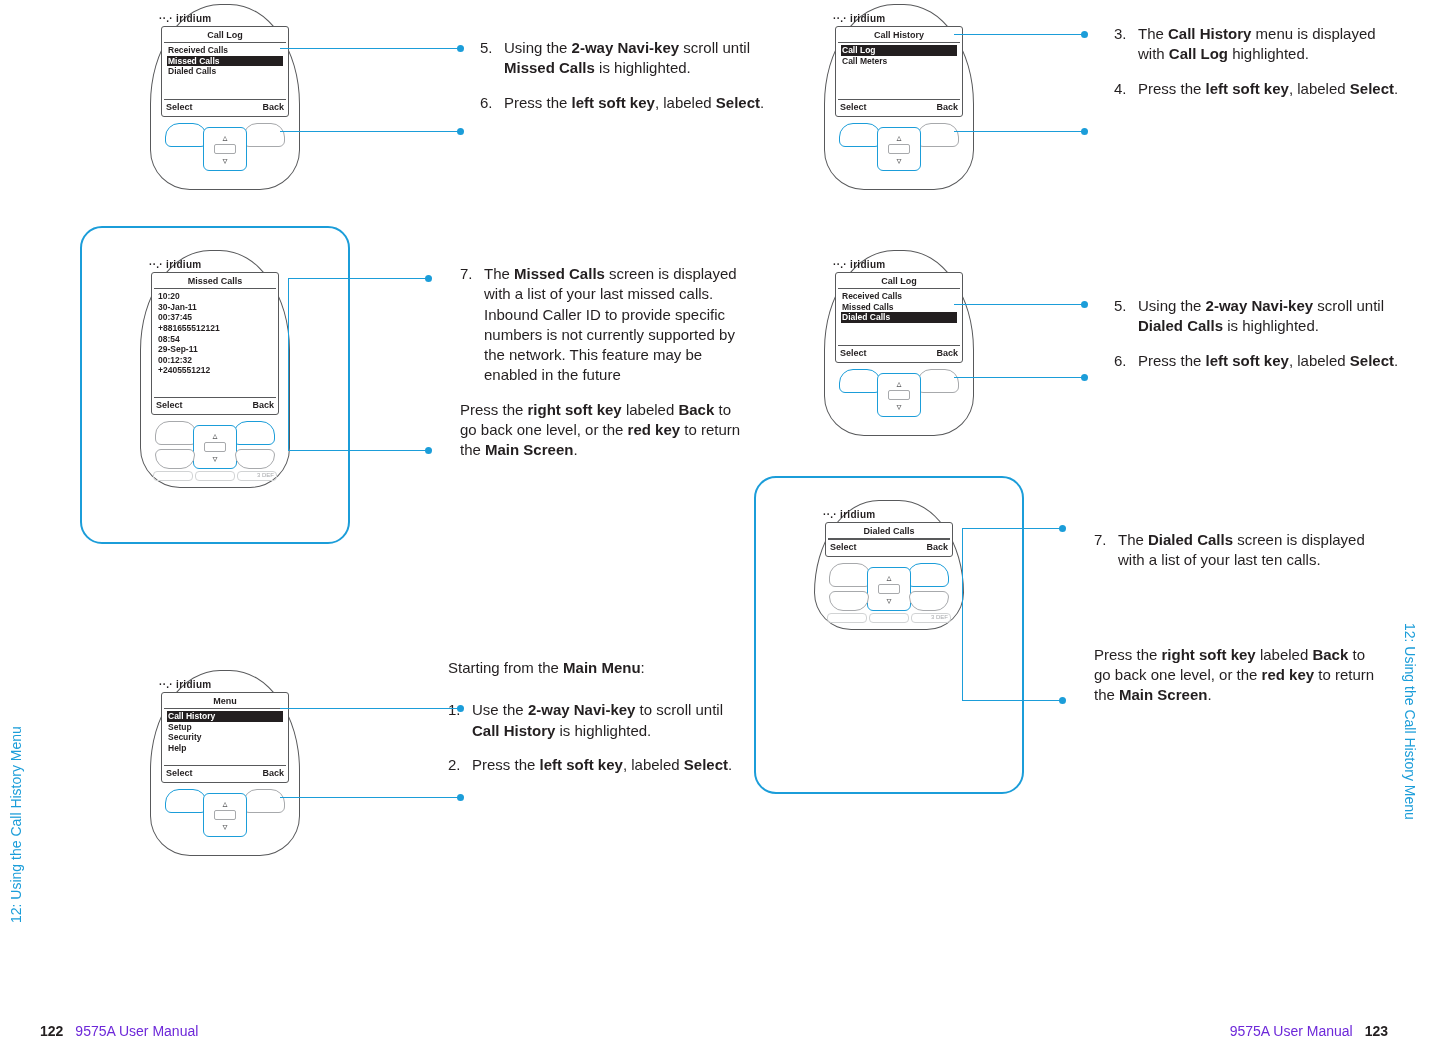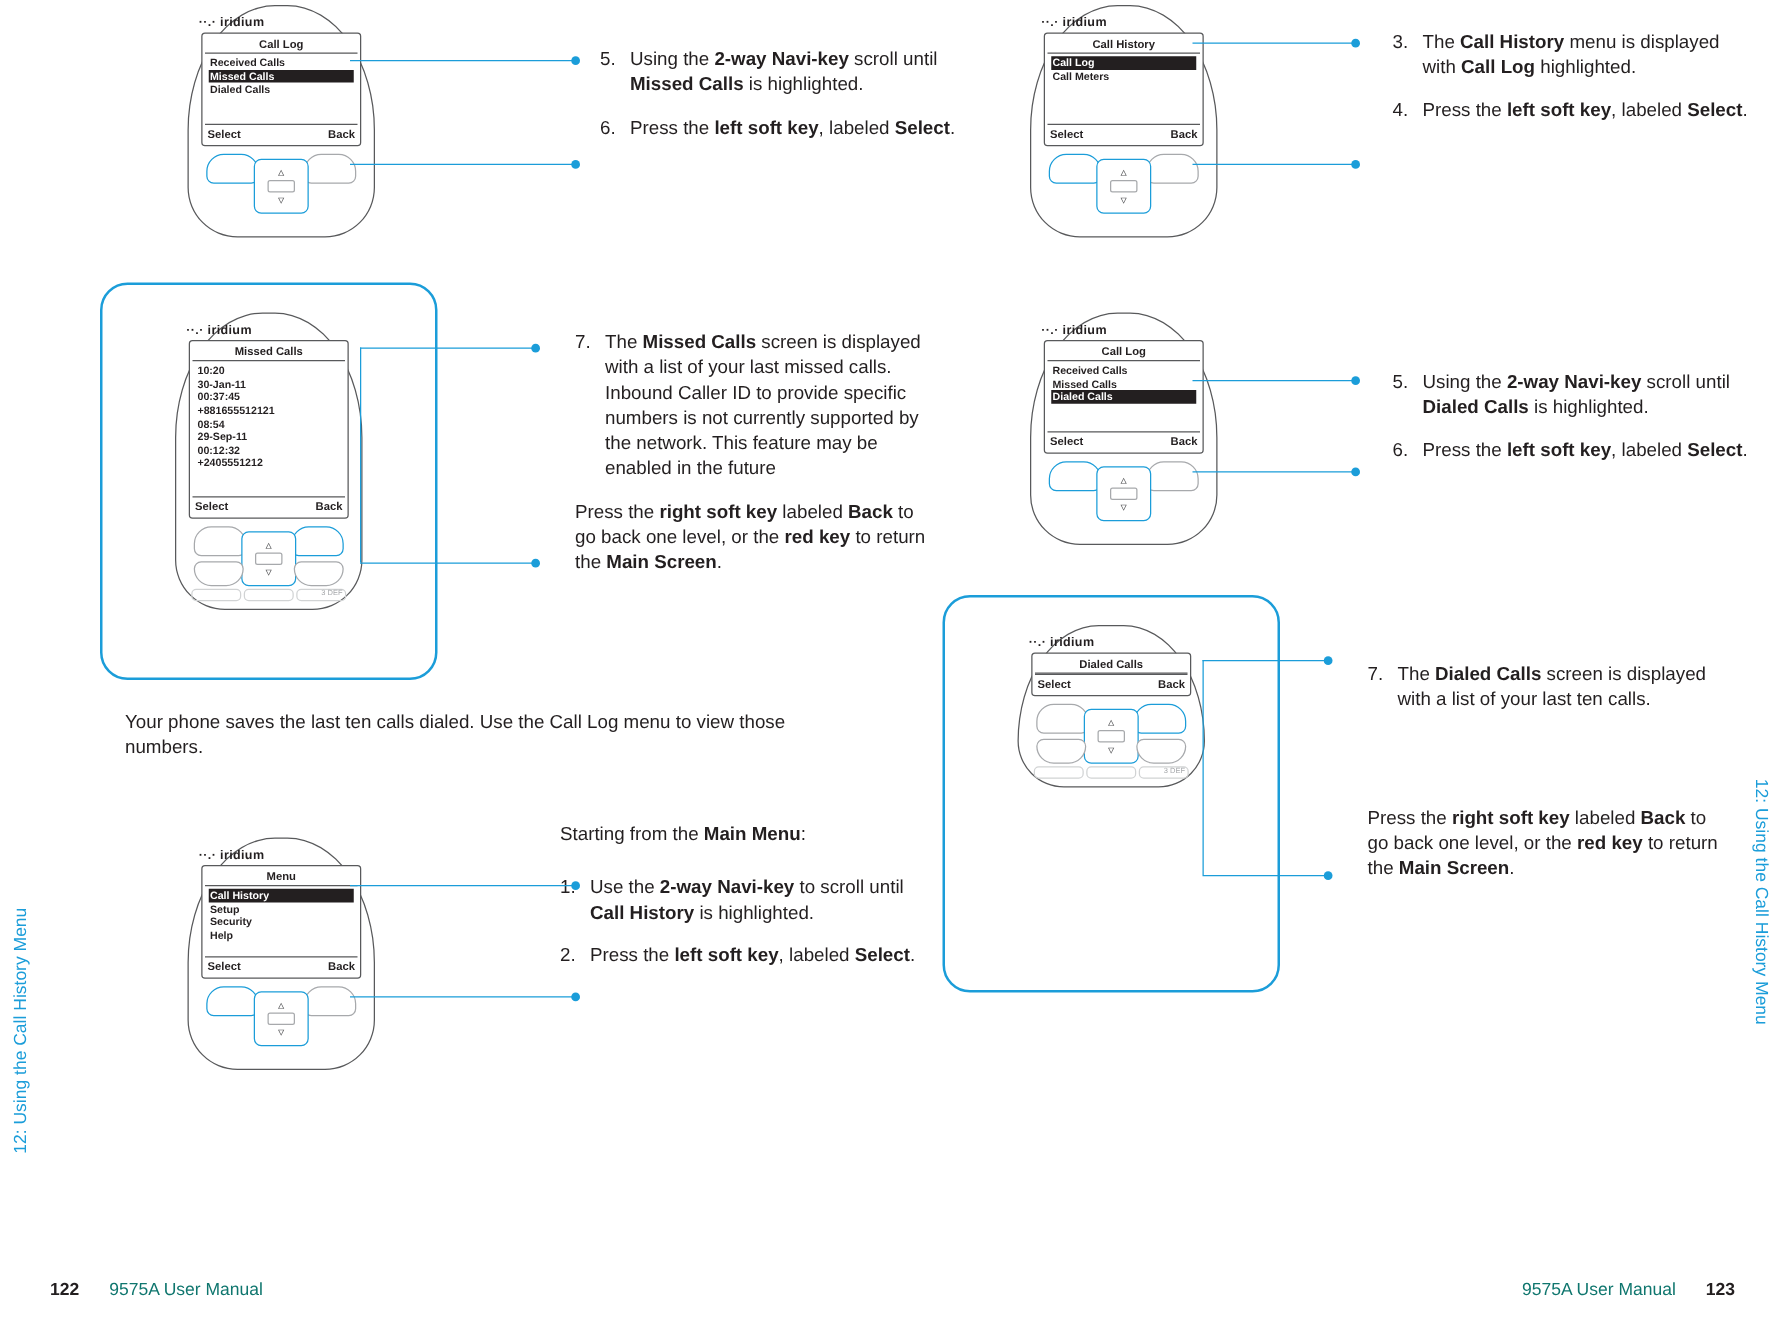--- a/index.html
+++ b/index.html
@@ -18,22 +18,22 @@
 
   
   .spine { position: absolute; bottom: 140px; width: 22px; height: 300px; }
   .spine-left { left: 8px; }
   .spine-right { right: 8px; }
   .spine-text { position: absolute; left: 0; top: 0; width: 300px; transform-origin: top left; font-size: 14px; color:#1b9dd9; }
   .spine-left .spine-text { transform: rotate(-90deg) translate(-300px,0); }
   .spine-right .spine-text { transform: rotate(90deg) translate(0,-20px); }
 
   
-  .footer { position: absolute; bottom: 24px; font-size: 14px; display:flex; align-items:baseline; gap:24px;}
-  .footer .manual { color:#0f766e;}
+  .footer { position: absolute; bottom: 24px; font-size: 14px; display:flex; align-items:baseline; gap:12px;}
+  .footer .manual { color:#6d28d9;}
   .footer-left { left: 40px;}
   .footer-left .pgnum{font-weight:700;}
   .footer-right { right: 40px; flex-direction: row;}
   .footer-right .pgnum{font-weight:700;}
 
   
   .row { position: absolute; display:flex; gap: 30px; align-items:flex-start; }
   .text-col { width: 290px; font-size:15px; line-height:1.35; }
   .text-col p { margin-bottom: 14px;}
   ol.steps { list-style:none; padding:0; margin:0;}
@@ -206,21 +206,20 @@
           <li>
             <span class="num">7.</span>
             <span>The <span class="b">Missed Calls</span> screen is displayed with a list of your last missed calls. Inbound Caller ID to provide specific numbers is not currently supported by the network. This feature may be enabled in the future</span>
           </li>
         </ol>
       <p class="para">Press the <span class="b">right soft key</span> labeled <span class="b">Back</span> to go back one level, or the <span class="b">red key</span> to return the <span class="b">Main Screen</span>.</p>
     </div>
   </div>
 
   <div class="freeblock" style="left:100px; top:568px; width:560px;">
-    <p class="para">Your phone saves the last ten calls dialed. Use the Call Log menu to view those numbers.</p>
   </div>
 
   <div class="row" style="left:130px; top:670px;">
     <div class="phone-wrap">
       <div class="phone">
         <div class="brand"><span class="dots"></span> <span>iridium</span></div>
         <div class="screen">
           <div class="title">Menu</div>
           <div class="body">
               <div class="item hi">Call History</div>

